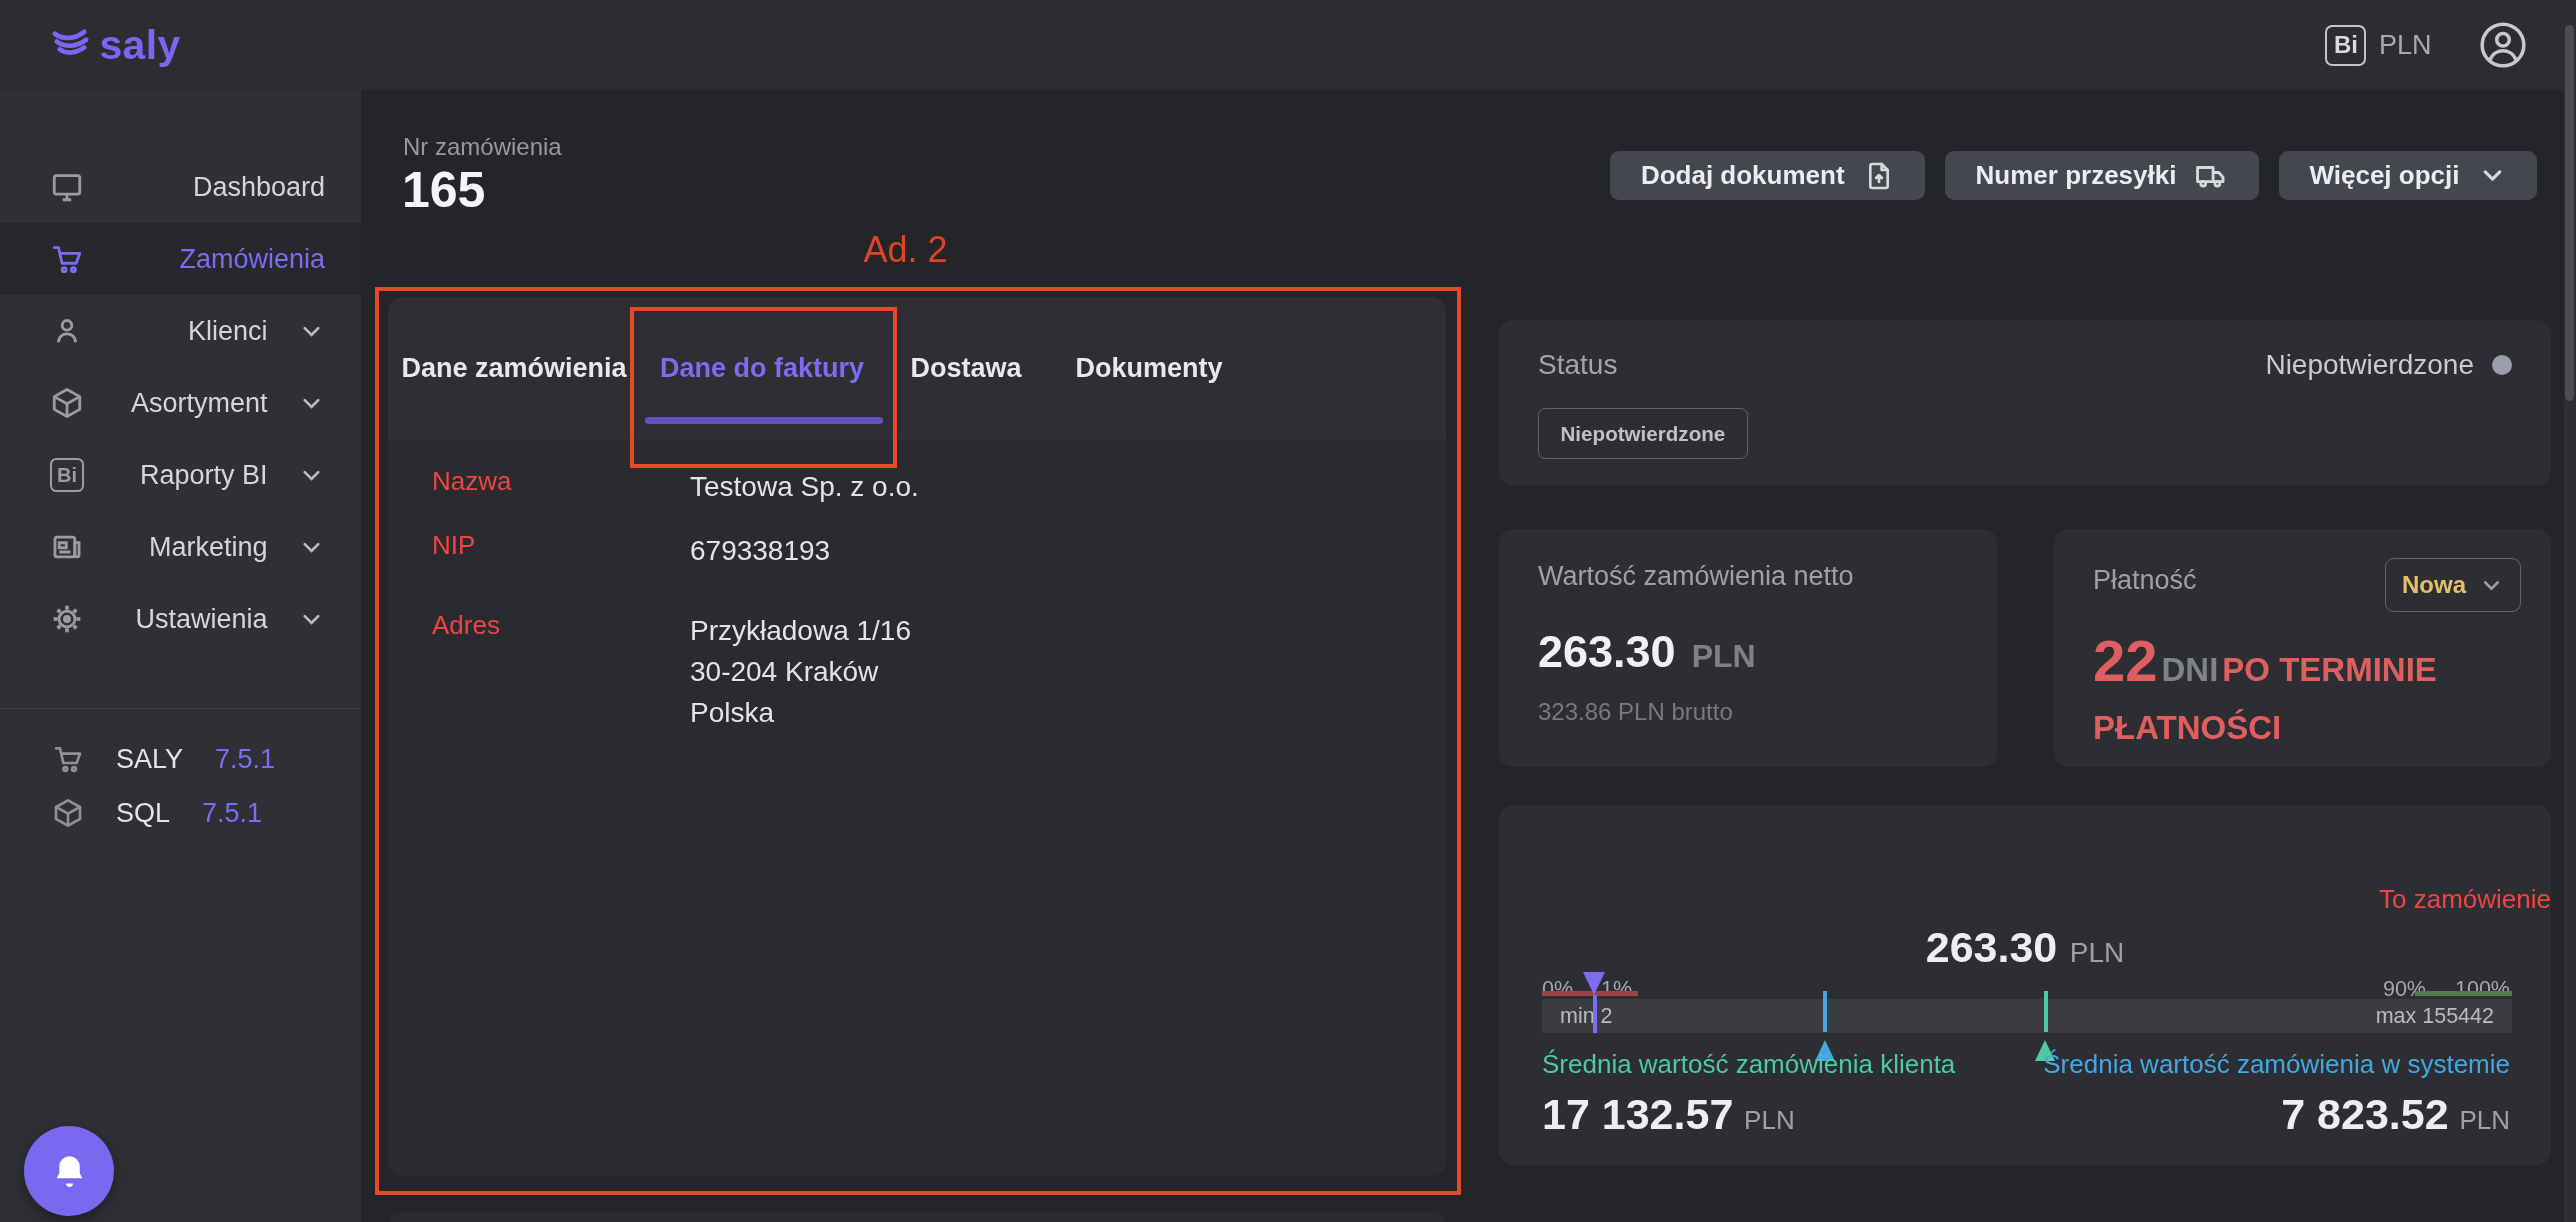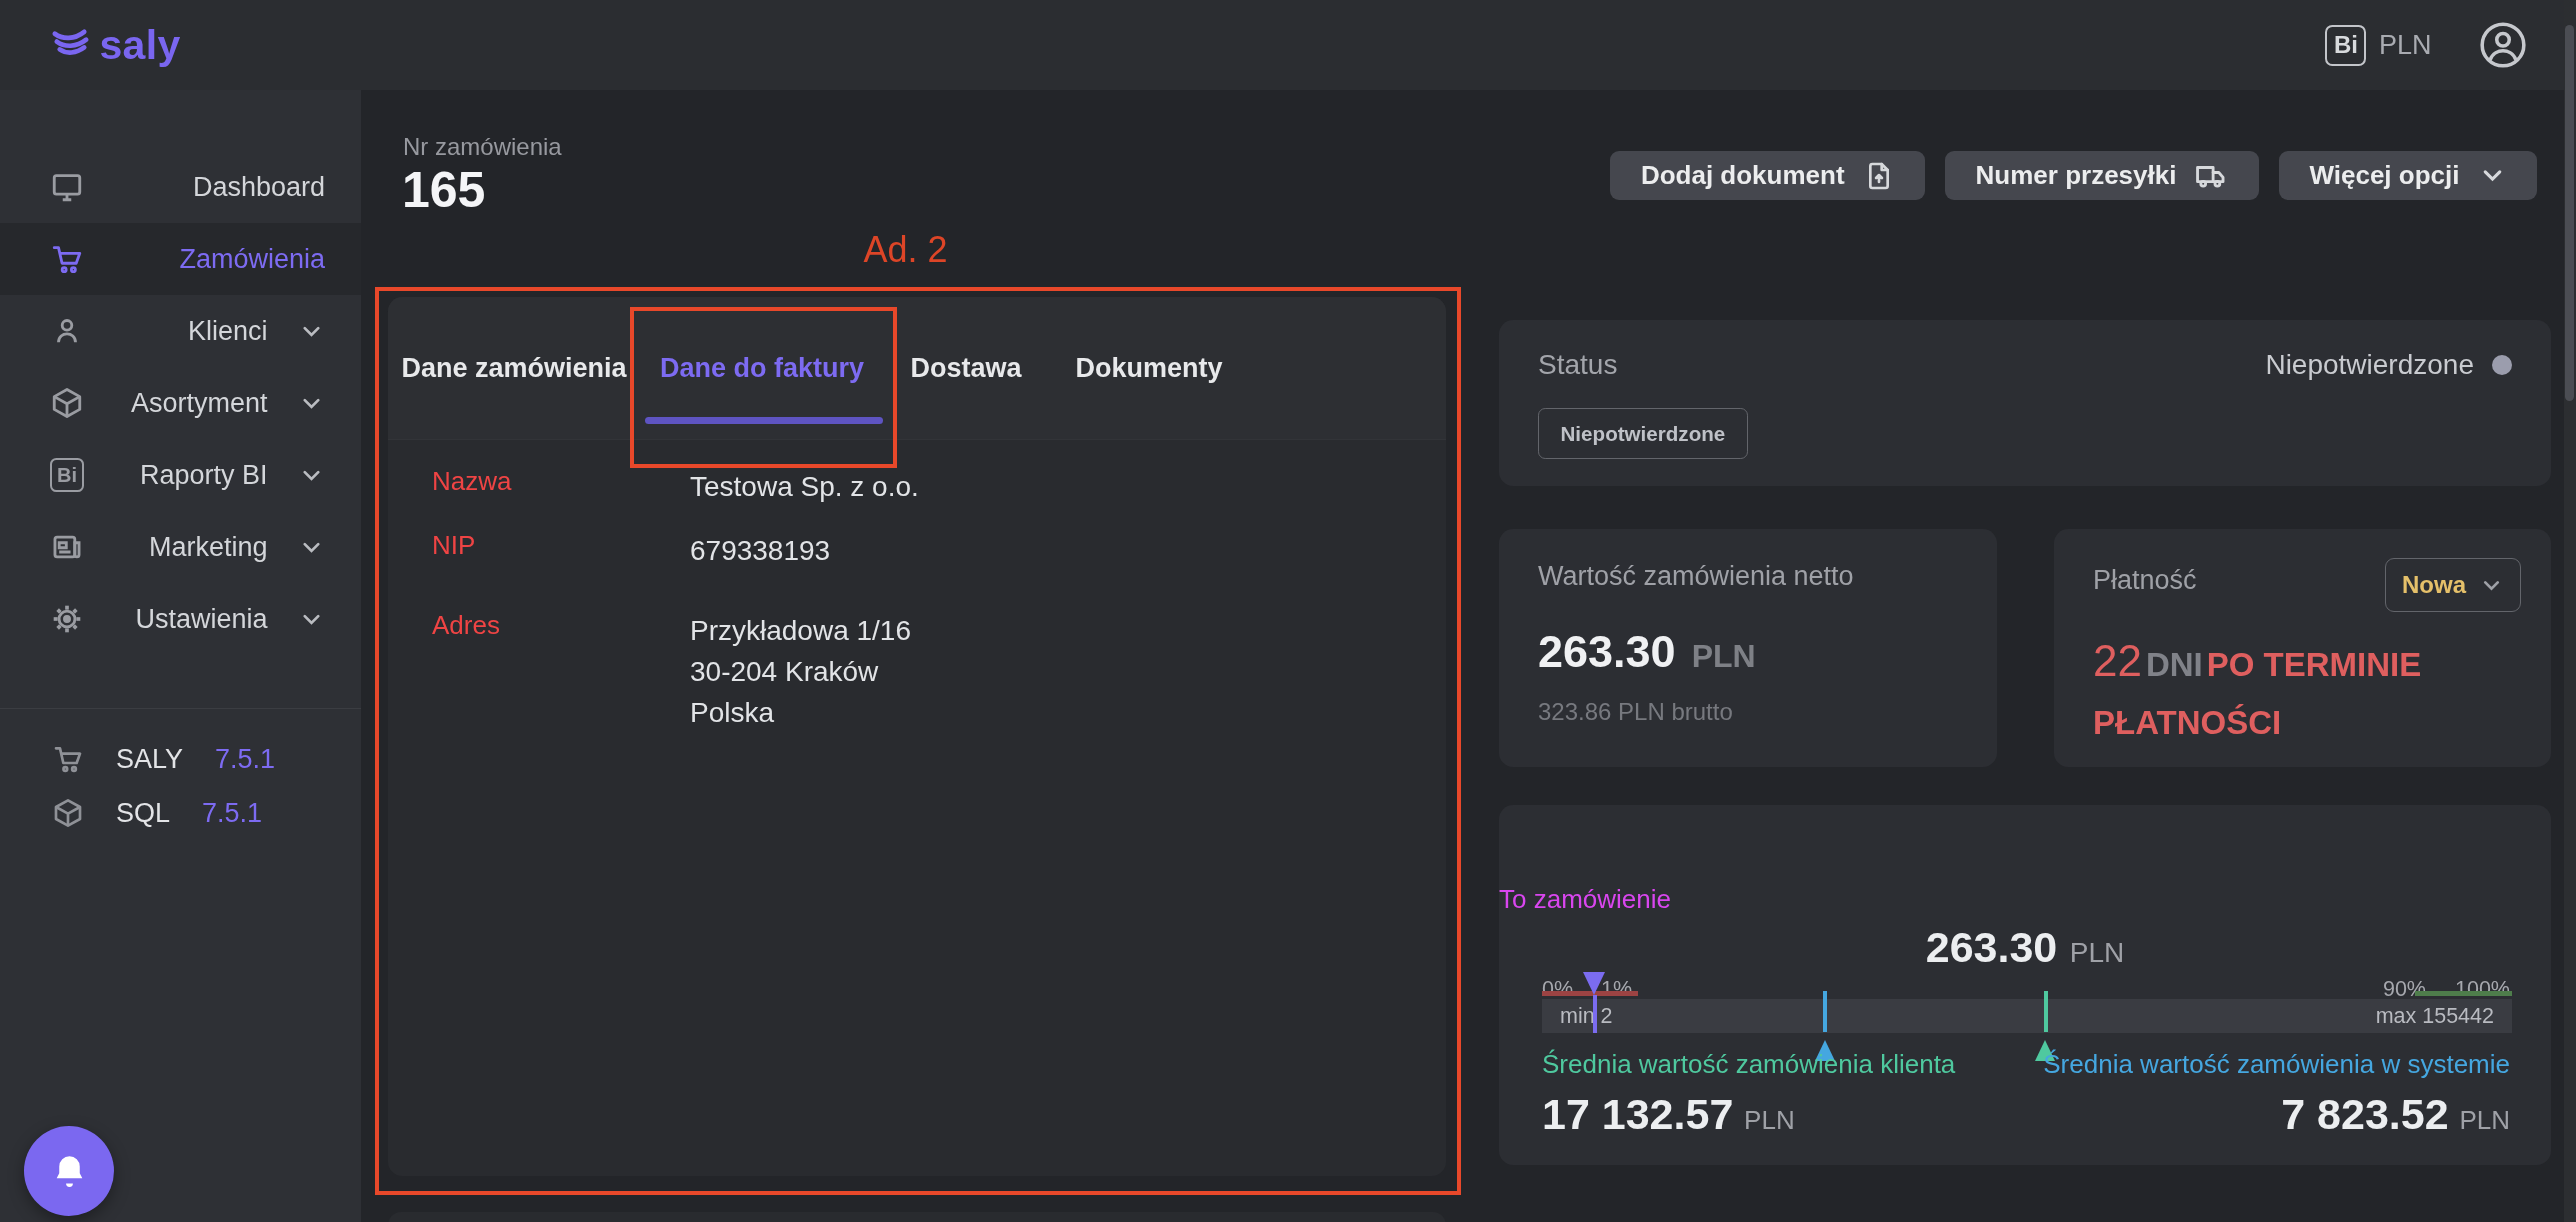--- a/index.html
+++ b/index.html
@@ -151,27 +151,27 @@
   .payment-title { position:absolute; left:39px; top:36px; font-size:27px; color:#9fa1a7; }
   .payment-select {
     position:absolute; right:30.5px; top:29px; height:54px; min-width:120px;
     border:1.8px solid #63656b; border-radius:9px; background:transparent;
     display:flex; align-items:center; justify-content:center; gap:12.5px;
     padding:0 16px; cursor:pointer;
   }
   .payment-select-label { font-size:24px; font-weight:bold; color:#e5c06a; }
   .payment-select .chev { color:#9fa1a7; }
   .payment-overdue { position:absolute; left:39px; top:106px; width:412px; line-height:52px; }
-  .pay-days { font-size:44px; font-weight:normal; color:#df5f5f; }
+  .pay-days { font-size:58px; font-weight:bold; color:#df5f5f; }
   .pay-unit { font-size:33px; font-weight:bold; color:#808289; }
   .pay-overdue-text { font-size:33px; font-weight:bold; color:#df5f5f; }
 
   
   .panel-compare { left:1499px; top:805px; width:1052px; height:360px; }
-  .cmp-this-label { position:absolute; left:0; top:79px; width:100%; text-align:left; font-size:26px; color:#d946ef; }
+  .cmp-this-label { position:absolute; left:0; top:79px; width:100%; text-align:right; font-size:26px; color:#ef4444; }
   .cmp-value-row { position:absolute; left:0; top:118px; width:100%; text-align:center; }
   .cmp-value { font-size:43px; font-weight:bold; color:#eceef0; }
   .cmp-currency { font-size:28px; color:#9fa1a7; margin-left:12.5px; }
 
   .pct { position:absolute; top:172px; font-size:21.5px; color:#a6a8ae; }
   .pct-0 { left:43px; }
   .pct-10 { left:102px; }
   .pct-90 { right:125px;text-align:right; }
   .pct-100 { right:41px; }
 

